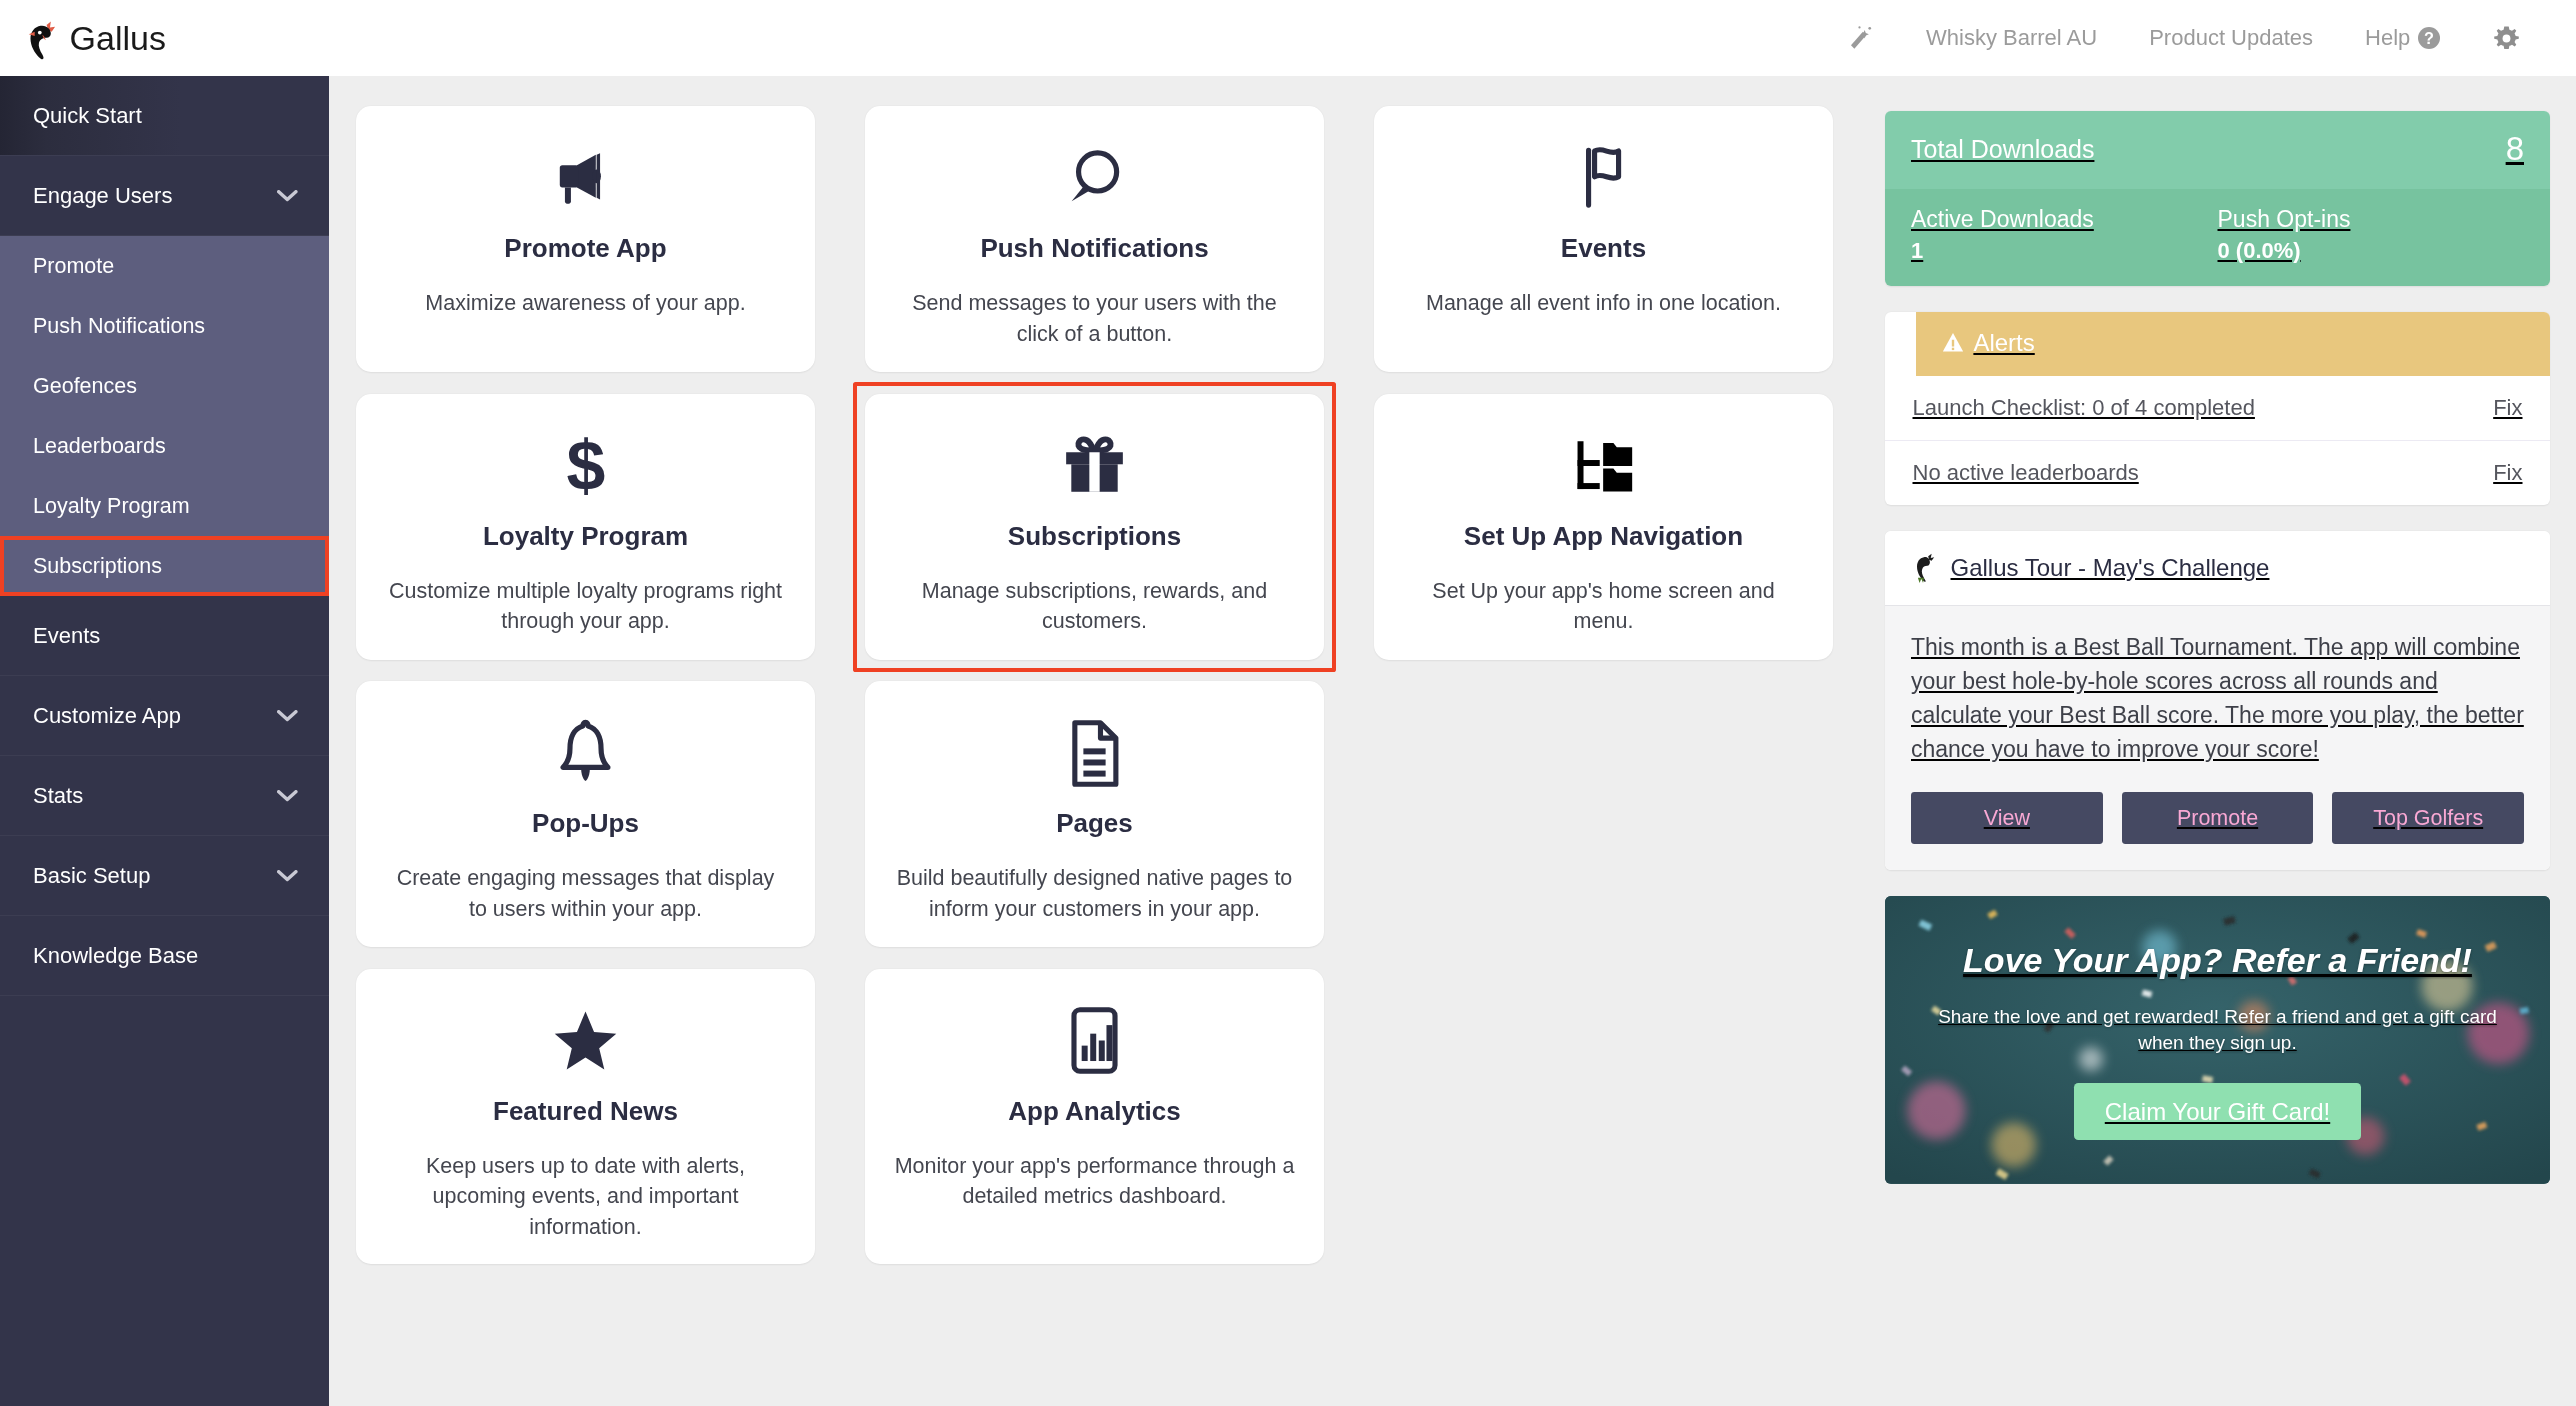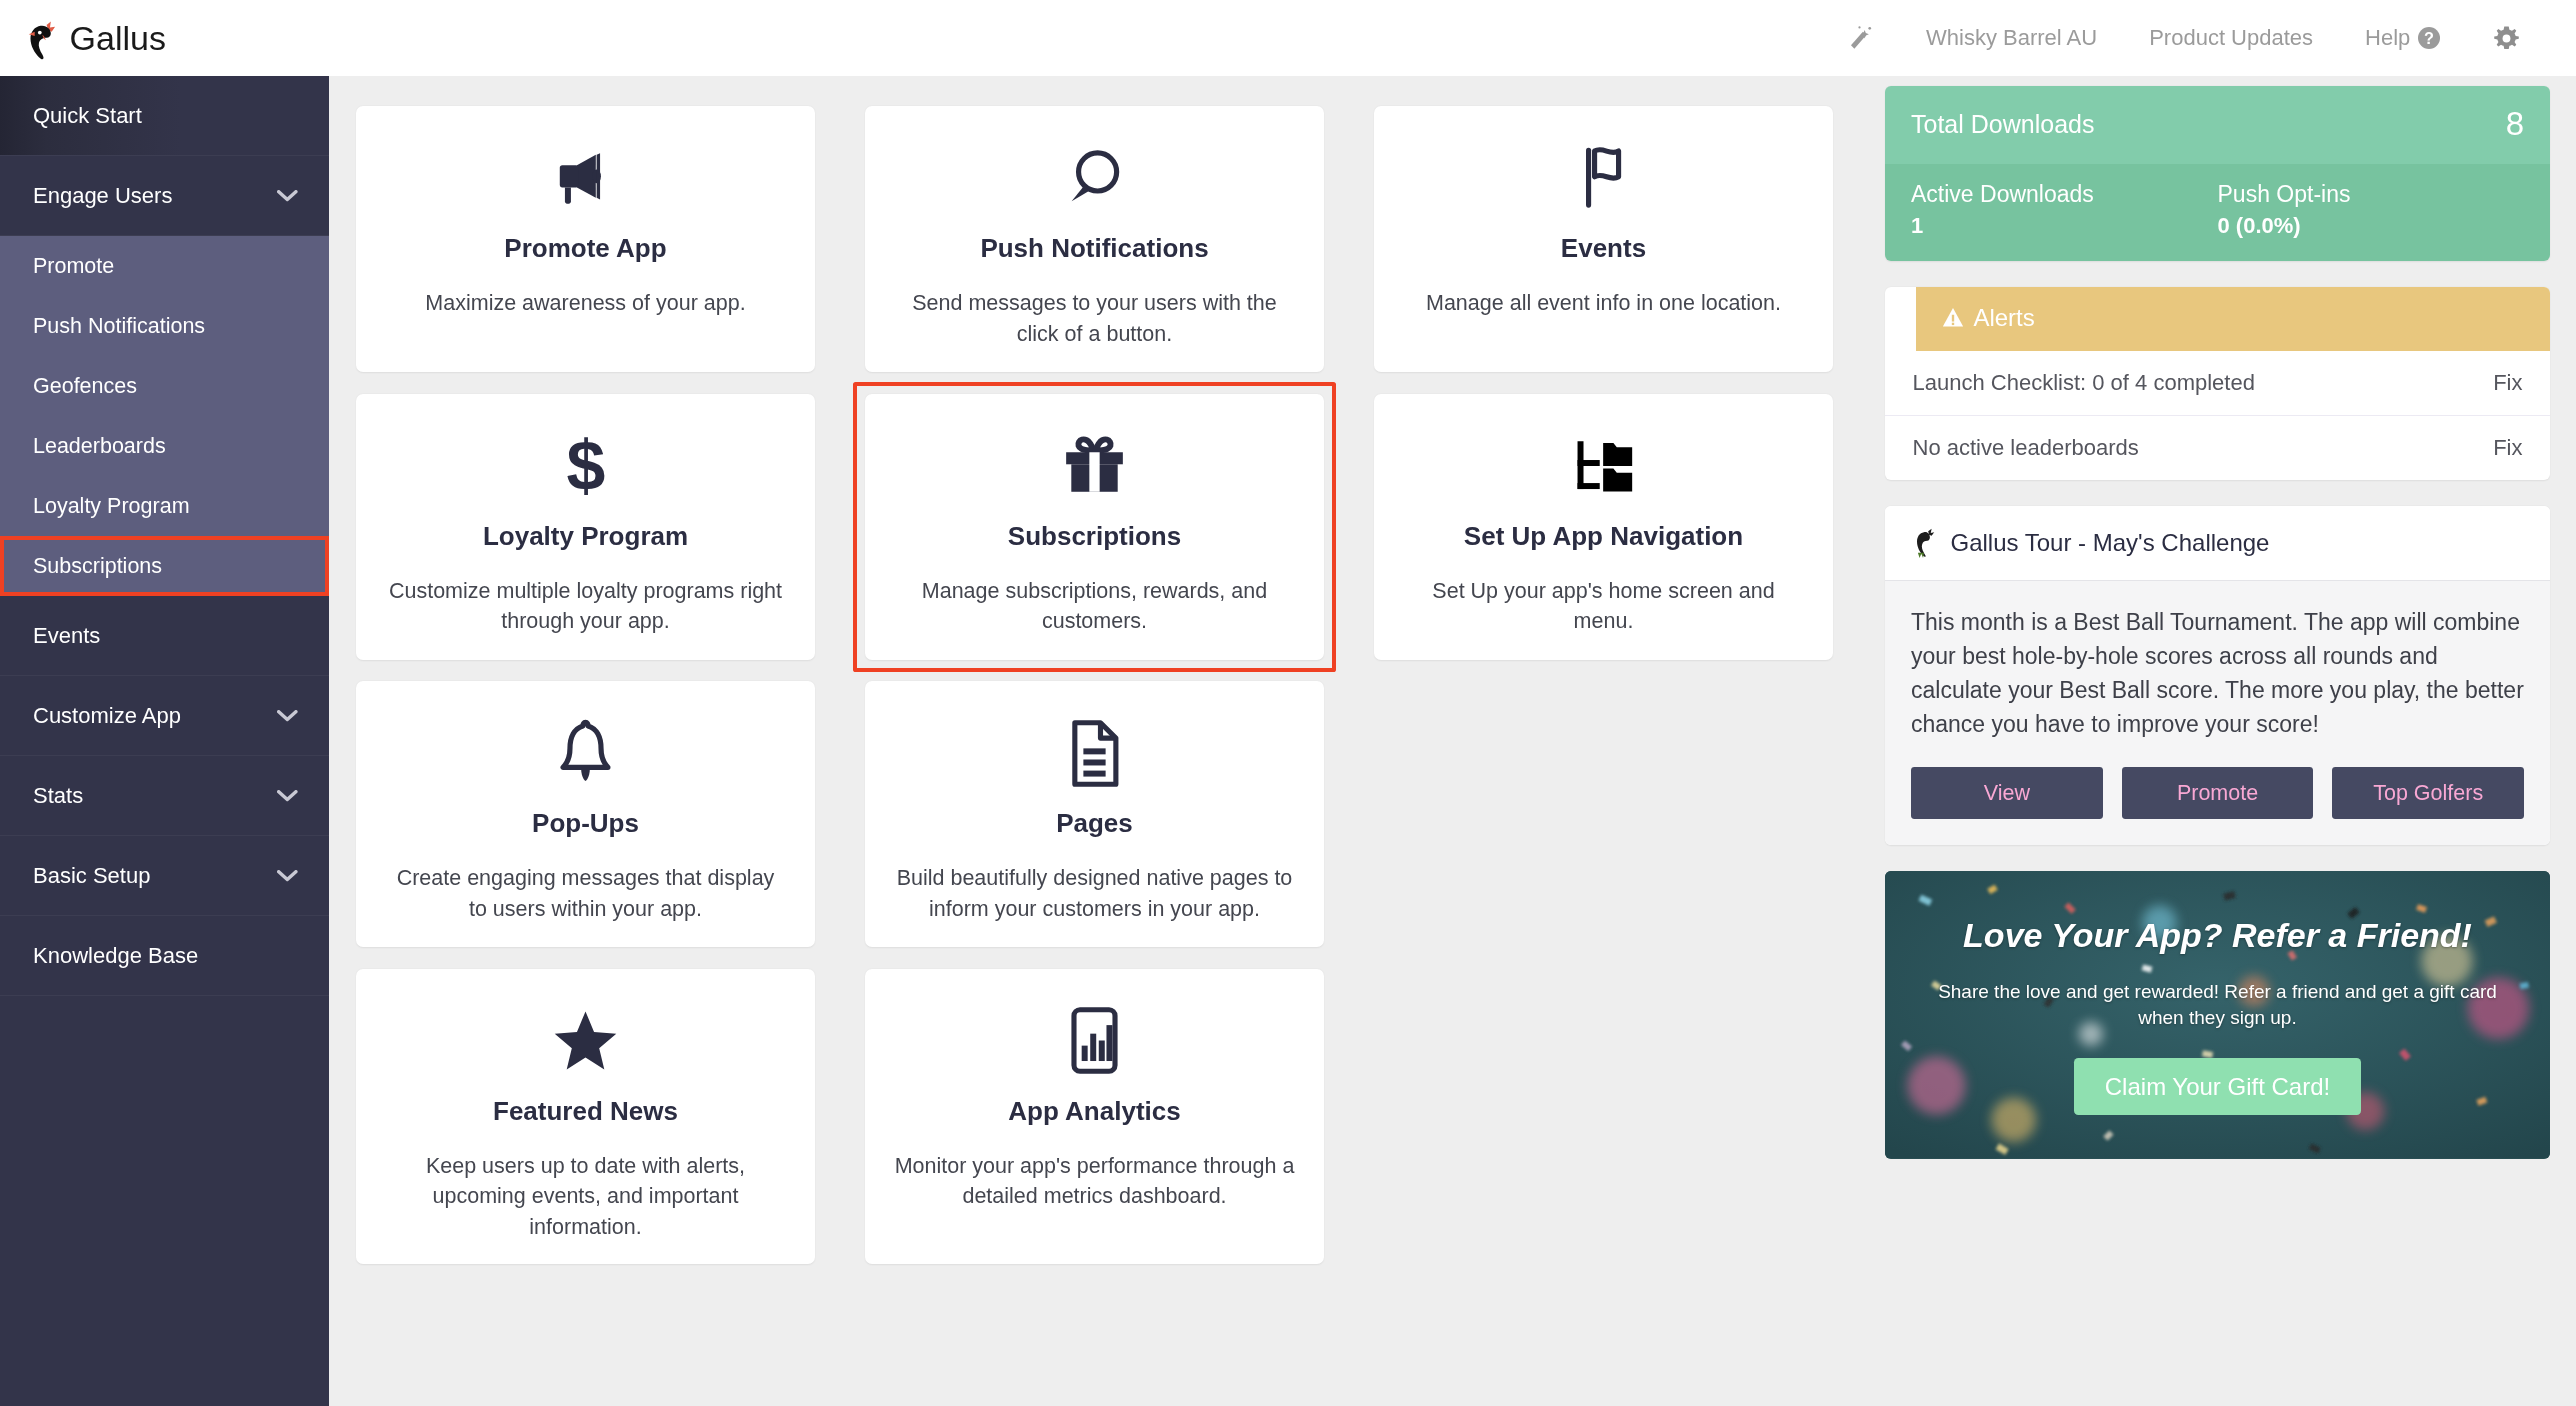--- a/index.html
+++ b/index.html
@@ -79,21 +79,21 @@
     width: 2247px; height: 1331px;
     background: #eeeeee;
   }
   .cards-area {
     position: absolute; top: 30px; left: 27px;
     width: 1477px;
   }
   .card-row { display: flex; gap: 50px; margin-bottom: 21.5px; }
   .card {
     width: 459px; min-height: 266px;
-    background: #ffffff; border-radius: 7px;
+    background: #ffffff; border-radius: 15px;
     padding: 36px 29px 22px 29px;
     text-align: center;
     box-shadow: 0 0.9px 1.7px rgba(0,0,0,0.07);
     position: relative;
   }
   .card-icon {
     height: 72px; display: flex; align-items: center; justify-content: center;
     margin-bottom: 19px;
   }
   .card-icon svg { display:block; }
@@ -107,22 +107,23 @@
   .card.highlighted::after {
     content: ""; position: absolute;
     left: -12px; top: -12px; right: -12px; bottom: -12px;
     border: 4.3px solid #ef4123; border-radius: 2.6px;
     pointer-events: none;
   }
   .card-empty { width: 459px; background: transparent; box-shadow:none; }
 
   
   .rail {
-    position: absolute; top: 10px; left: 1556px;
+    position: absolute; top: 35px; left: 1556px;
     width: 665px;
+    text-decoration: underline;
   }
   .stats-card {
     border-radius: 6px; overflow: hidden; margin-bottom: 26px;
     box-shadow: 0 0.9px 1.7px rgba(0,0,0,0.07);
   }
   .stats-top {
     background: #82ccab; color: #ffffff;
     padding: 19px 26px 20.6px 26px;
     display: flex; align-items: center; justify-content: space-between;
   }

